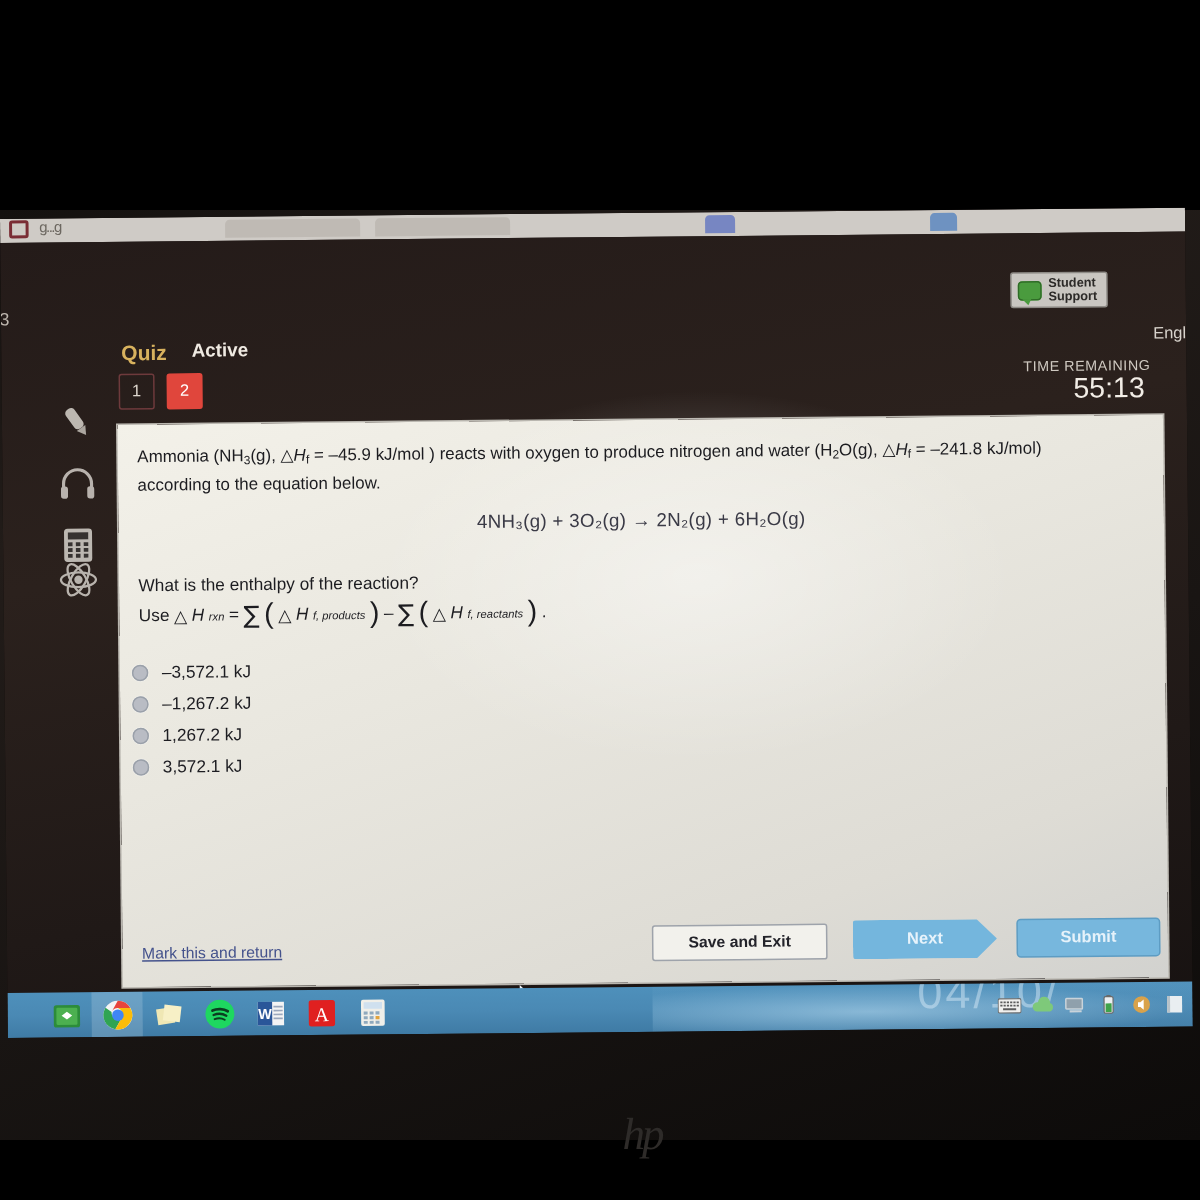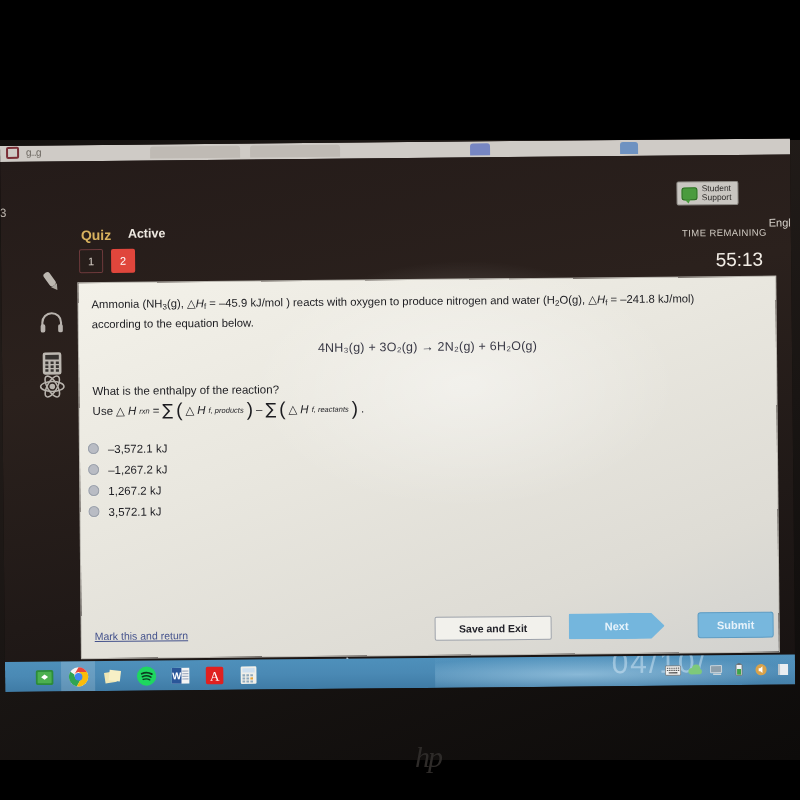--- a/index.html
+++ b/index.html
@@ -87,21 +87,21 @@
     width: 16px; height: 13px; background: #4a9b3e;
     border-radius: 3px; position: relative; flex: none;
     box-shadow: inset 0 0 0 1px #2f6b27;
   }
   .support-icon:after {
     content:""; position: absolute; left: 3px; bottom: -3px;
     border-left: 4px solid transparent; border-right: 2px solid transparent;
     border-top: 4px solid #4a9b3e;
   }
   .support-text {
-    font-size: 8.5px; line-height: 9px; color: #2c2a28; font-weight: normal;
+    font-size: 8.5px; line-height: 9px; color: #2c2a28; font-weight: bold;
     text-align: left;
   }
   .lang {
     position: absolute; right: 0px; top: 32px;
     font-size: 11px; color: #d8d3cc; white-space: nowrap; margin-top: 30px;
   }
 
   
   .quiz-word {
     position: absolute; left: 80px; top: 66px;
@@ -117,21 +117,21 @@
     position: absolute; top: 88px;
     width: 24px; height: 24px;
     display: flex; align-items: center; justify-content: center;
     font-size: 11px; border-radius: 2px;
   }
   .qchip.q1 { left: 78px; border: 1px solid #6e3a3c; color: #ddd6cd; background: transparent; }
   .qchip.q2 { left: 110px; background: #e0463c; color: #fff; }
 
   
   .time-label {
-    position: absolute; right: 24px; top: 72px;
+    position: absolute; right: 24px; top: 84px;
     font-size: 9.5px; letter-spacing: .4px; color: #cfc9c1; margin-left: 48px;
   }
   .time-value {
     position: absolute; right: 28px; top: 94px;
     font-size: 19px; color: #f2ede6; text-align: right;
   }
 
   
   .rail-icon {
     position: absolute; left: 36px;
@@ -208,21 +208,21 @@
     position: absolute; right: 114px; bottom: 14px;
     width: 96px; height: 26px;
     background: #74b6dd;
     display: flex; align-items: center; justify-content: center;
     font-size: 11px; font-weight: bold; color: #e7f3fb;
     clip-path: polygon(0 0, 86% 0, 100% 50%, 86% 100%, 0 100%);
     border-radius: 2px 0 0 2px;
   }
   .btn-submit {
     position: absolute; right: 5px; bottom: 14px;
-    width: 76px; height: 26px;
+    width: 96px; height: 26px;
     background: #77b7dd; border: 1px solid #5d9cc3;
     display: flex; align-items: center; justify-content: center;
     font-size: 11px; font-weight: bold; color: #e6f2fa;
     border-radius: 3px;
     margin-left: 31px;
   }
 
   
   .cursor { position: absolute; left: 264px; top: 376px; width: 12px; height: 18px; }
 

